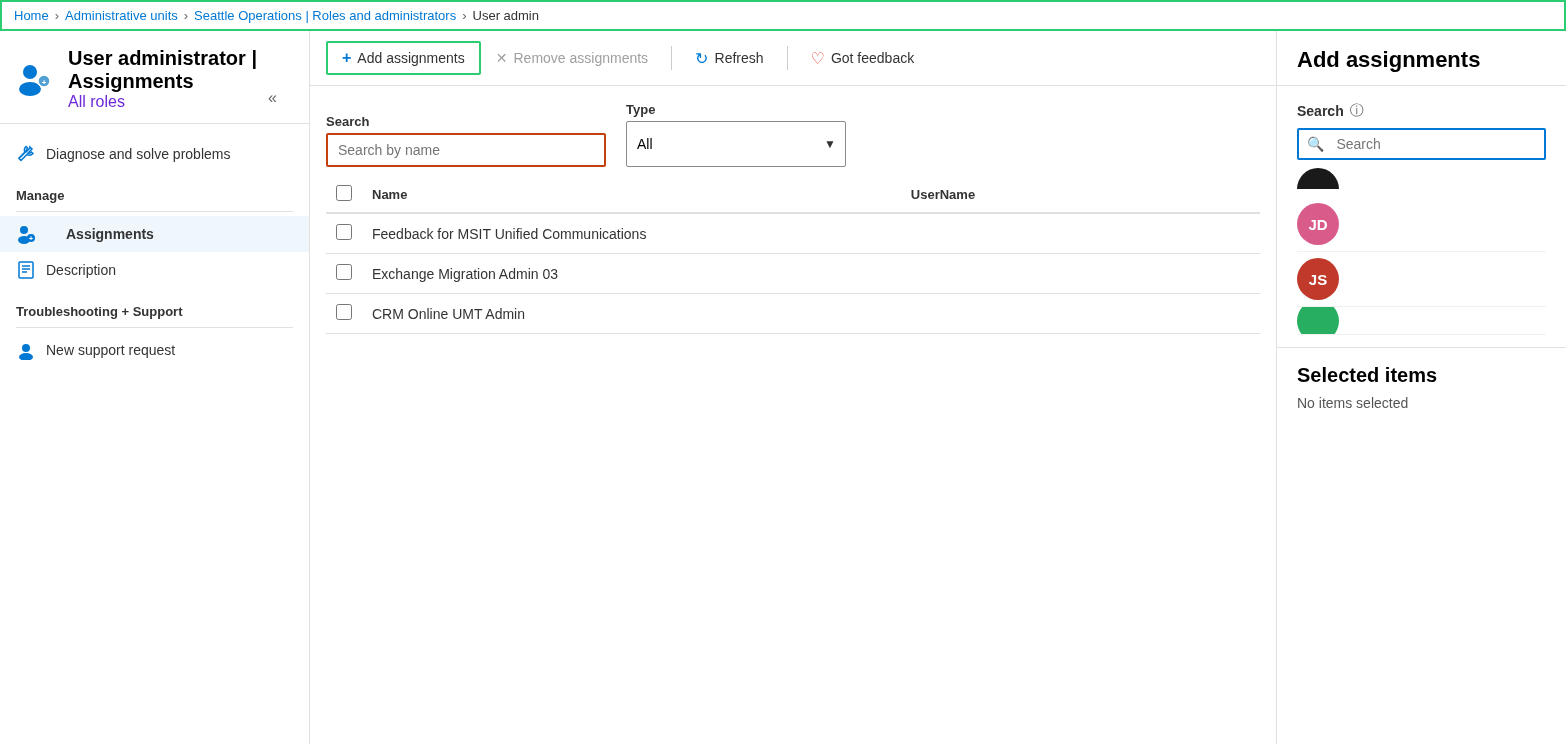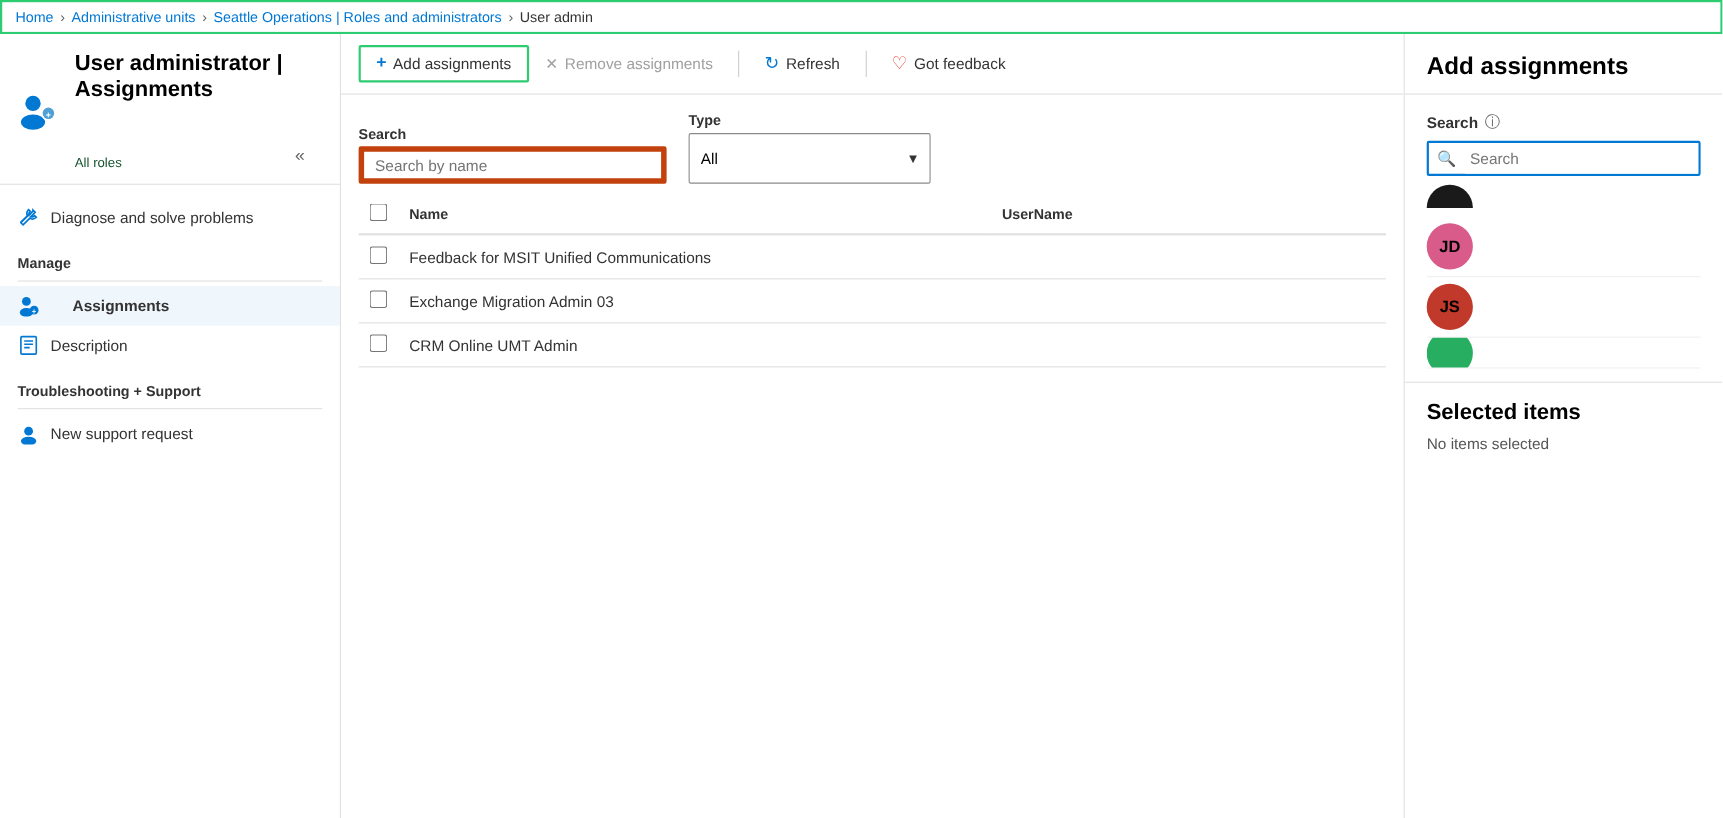--- a/index.html
+++ b/index.html
@@ -30,21 +30,21 @@
     .page-header {
       display: flex; align-items: center; padding: 16px 16px 12px;
       border-bottom: 1px solid #e0e0e0;
     }
     .page-header-icon {
       width: 40px; height: 40px; margin-right: 12px; flex-shrink: 0;
     }
     .page-header-icon svg { width: 40px; height: 40px; }
     .page-title-block {}
     .page-title { font-size: 20px; font-weight: 600; color: #000; }
-    .page-subtitle { font-size: 12px; color: #14532d; margin-top: 48px; }
+    .page-subtitle { font-size: 16px; color: #6d28d9; }
 
     .sidebar-nav { padding: 12px 0; flex: 1; }
     .sidebar-section-label {
       font-size: 13px; font-weight: 700; color: #333;
       padding: 8px 16px 4px; margin-top: 8px;
     }
     .sidebar-divider { border: none; border-top: 1px solid #e0e0e0; margin: 4px 16px; }
     .sidebar-item {
       display: flex; align-items: center; padding: 8px 16px;
       cursor: pointer; border-radius: 0; color: #333;
@@ -83,21 +83,21 @@
     .toolbar-separator { width: 1px; height: 24px; background: #ccc; margin: 0 8px; }
 
     
     .filters-row {
       display: flex; align-items: flex-end; padding: 16px 16px 10px;
       gap: 20px; flex-shrink: 0;
     }
     .filter-group { display: flex; flex-direction: column; gap: 4px; }
     .filter-label { font-size: 13px; font-weight: 600; color: #333; }
     .filter-input {
-      width: 280px; height: 34px; border: 5px solid #c2410c;
+      width: 280px; height: 34px; border: 2px solid #c2410c;
       padding: 0 10px; font-size: 14px; border-radius: 2px;
       outline: none;
     }
     .filter-select-wrapper {
       position: relative; width: 220px;
     }
     .filter-select {
       width: 100%; height: 46px; border: 1px solid #8a8a8a;
       padding: 0 36px 0 10px; font-size: 14px; border-radius: 2px;
       appearance: none; background: #fff; cursor: pointer; outline: none;
@@ -154,21 +154,21 @@
 
     
     .avatars-list { padding: 8px 20px; display: flex; flex-direction: column; gap: 0; }
     .avatar-row {
       display: flex; align-items: center; padding: 6px 0;
       cursor: pointer; border-bottom: 1px solid #f0f0f0;
     }
     .avatar-circle {
       width: 42px; height: 42px; border-radius: 50%;
       display: flex; align-items: center; justify-content: center;
-      font-size: 15px; font-weight: 700; color: #000000; flex-shrink: 0;
+      font-size: 15px; font-weight: 700; color: #ffffff; flex-shrink: 0;
     }
     .avatar-circle.pink { background: #d85b8a; }
     .avatar-circle.orange-red { background: #c0392b; }
     .avatar-circle.green { background: #27ae60; }
     .avatar-name { margin-left: 10px; font-size: 14px; color: #333; }
 
     
     .selected-items-section { padding: 16px 20px; border-top: 1px solid #e0e0e0; margin-top: 4px; }
     .selected-items-label { font-size: 20px; font-weight: 700; color: #000; margin-bottom: 8px; }
     .no-items-text { font-size: 14px; color: #555; }

